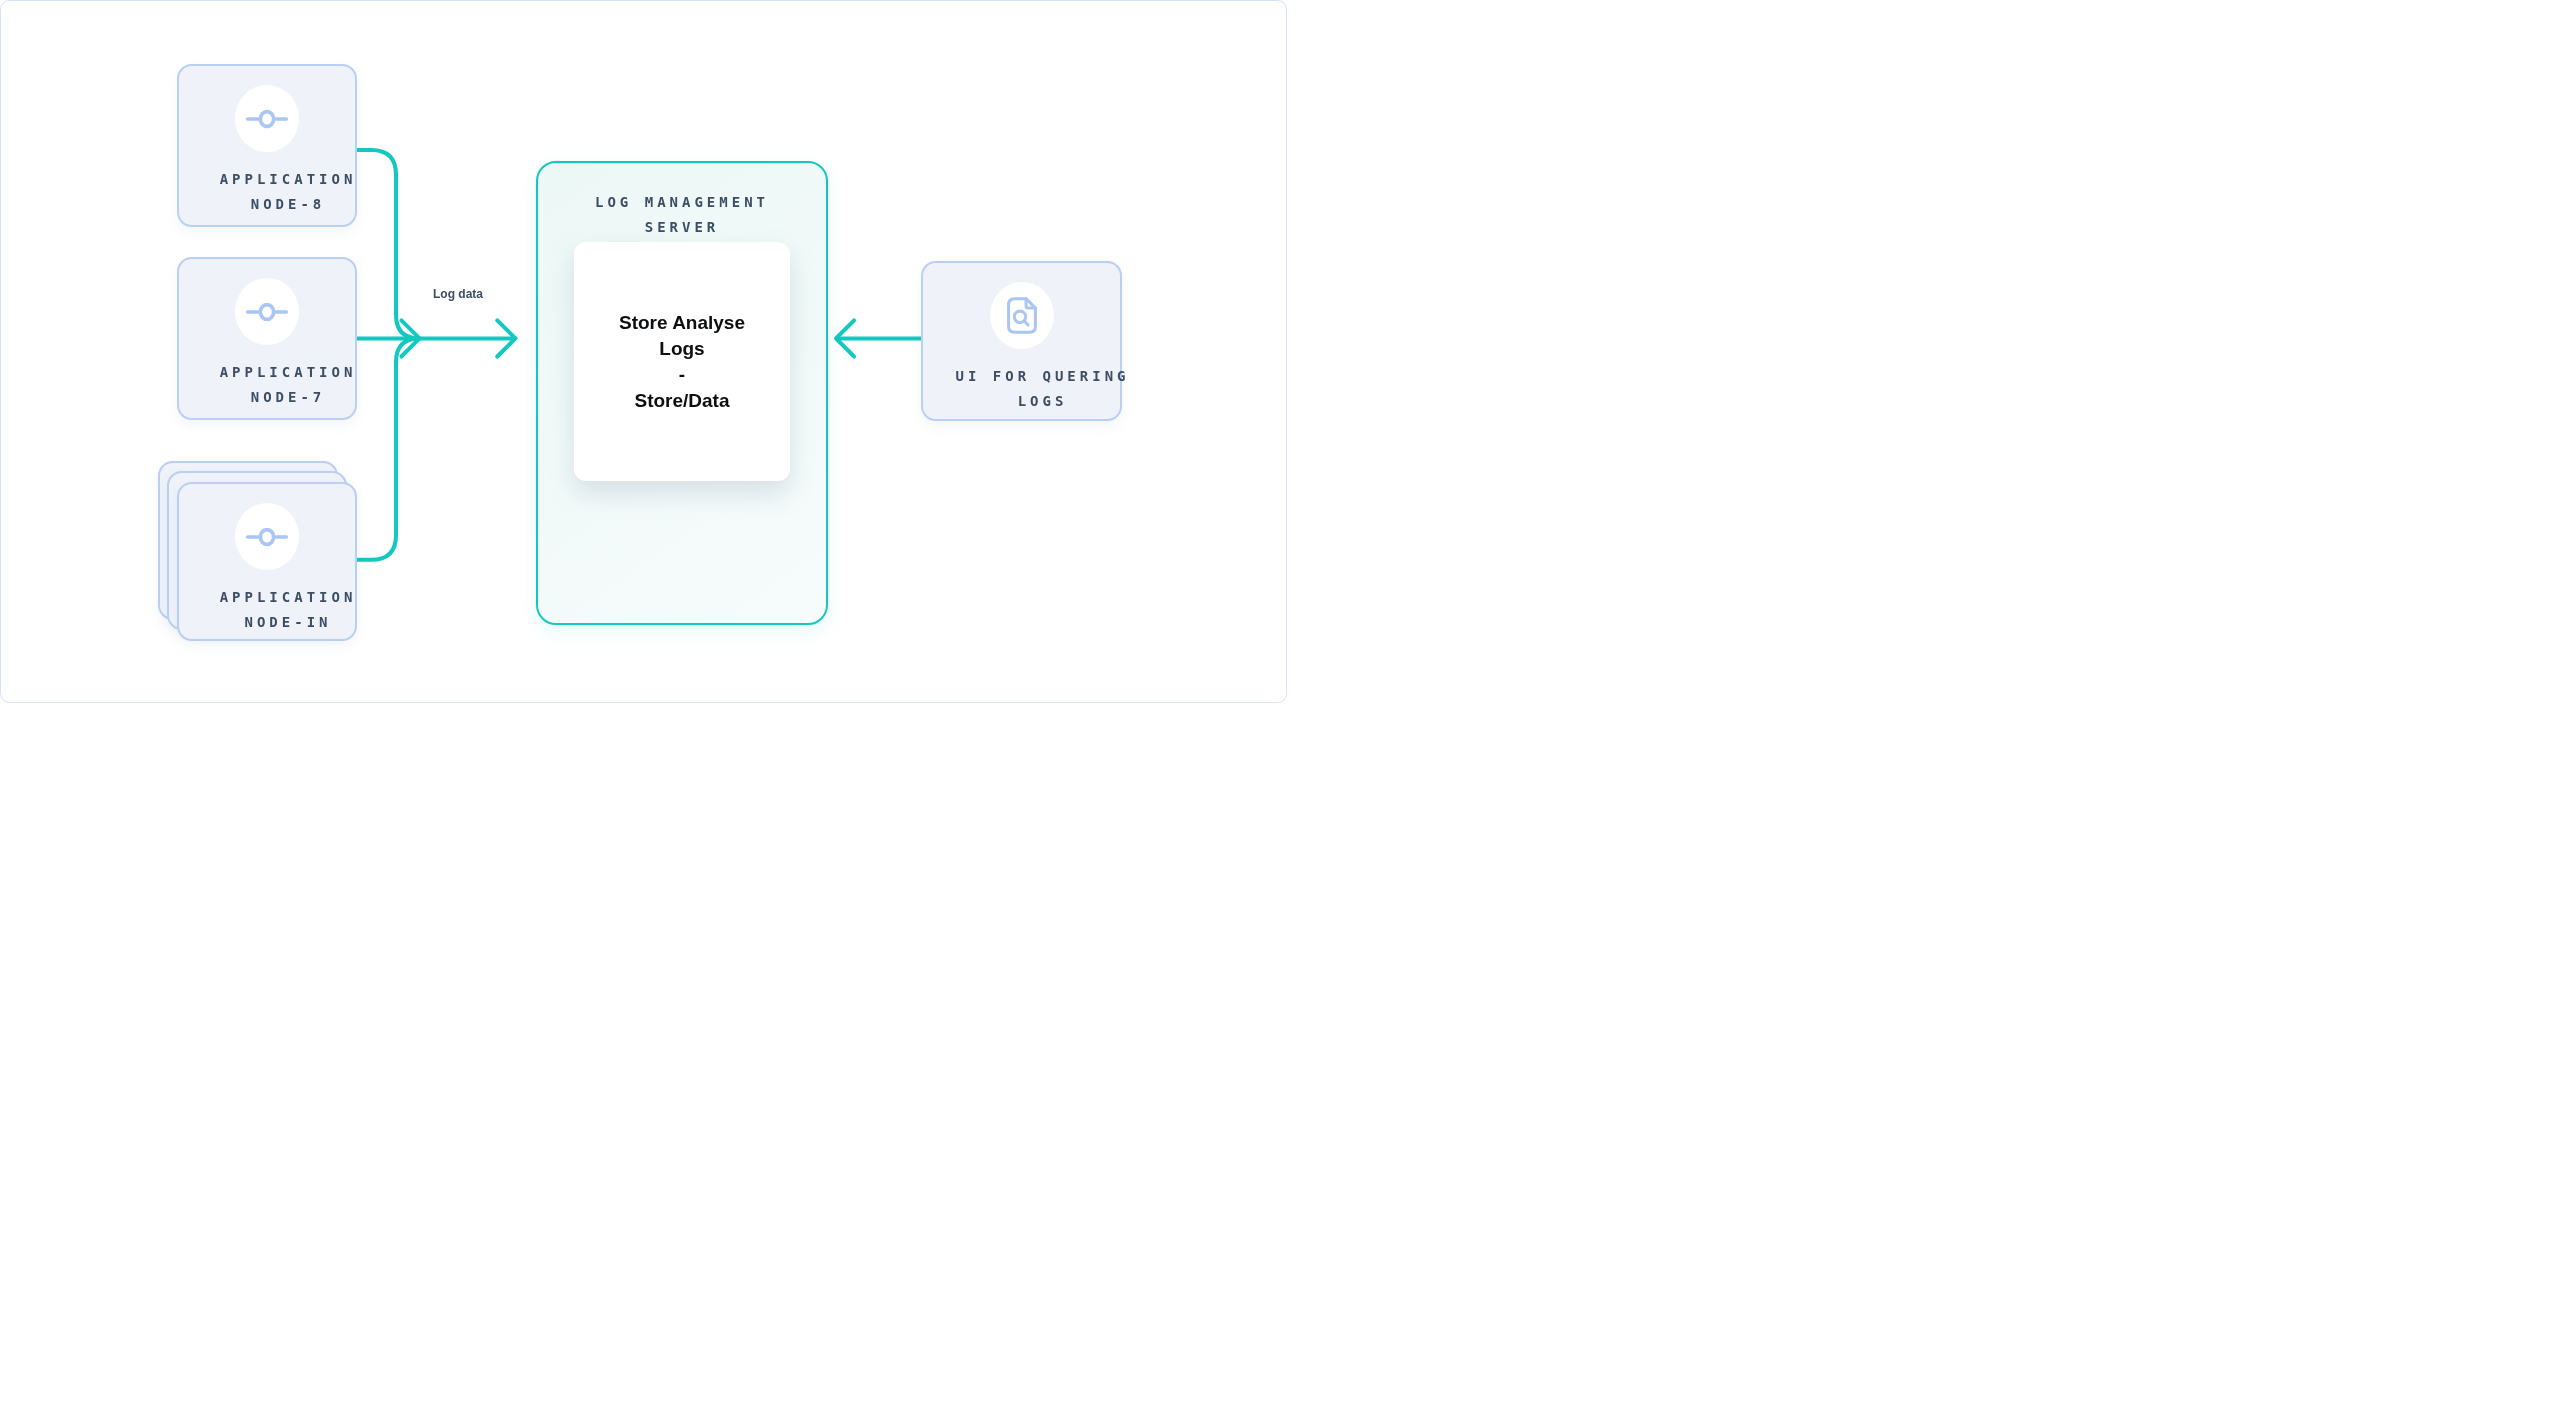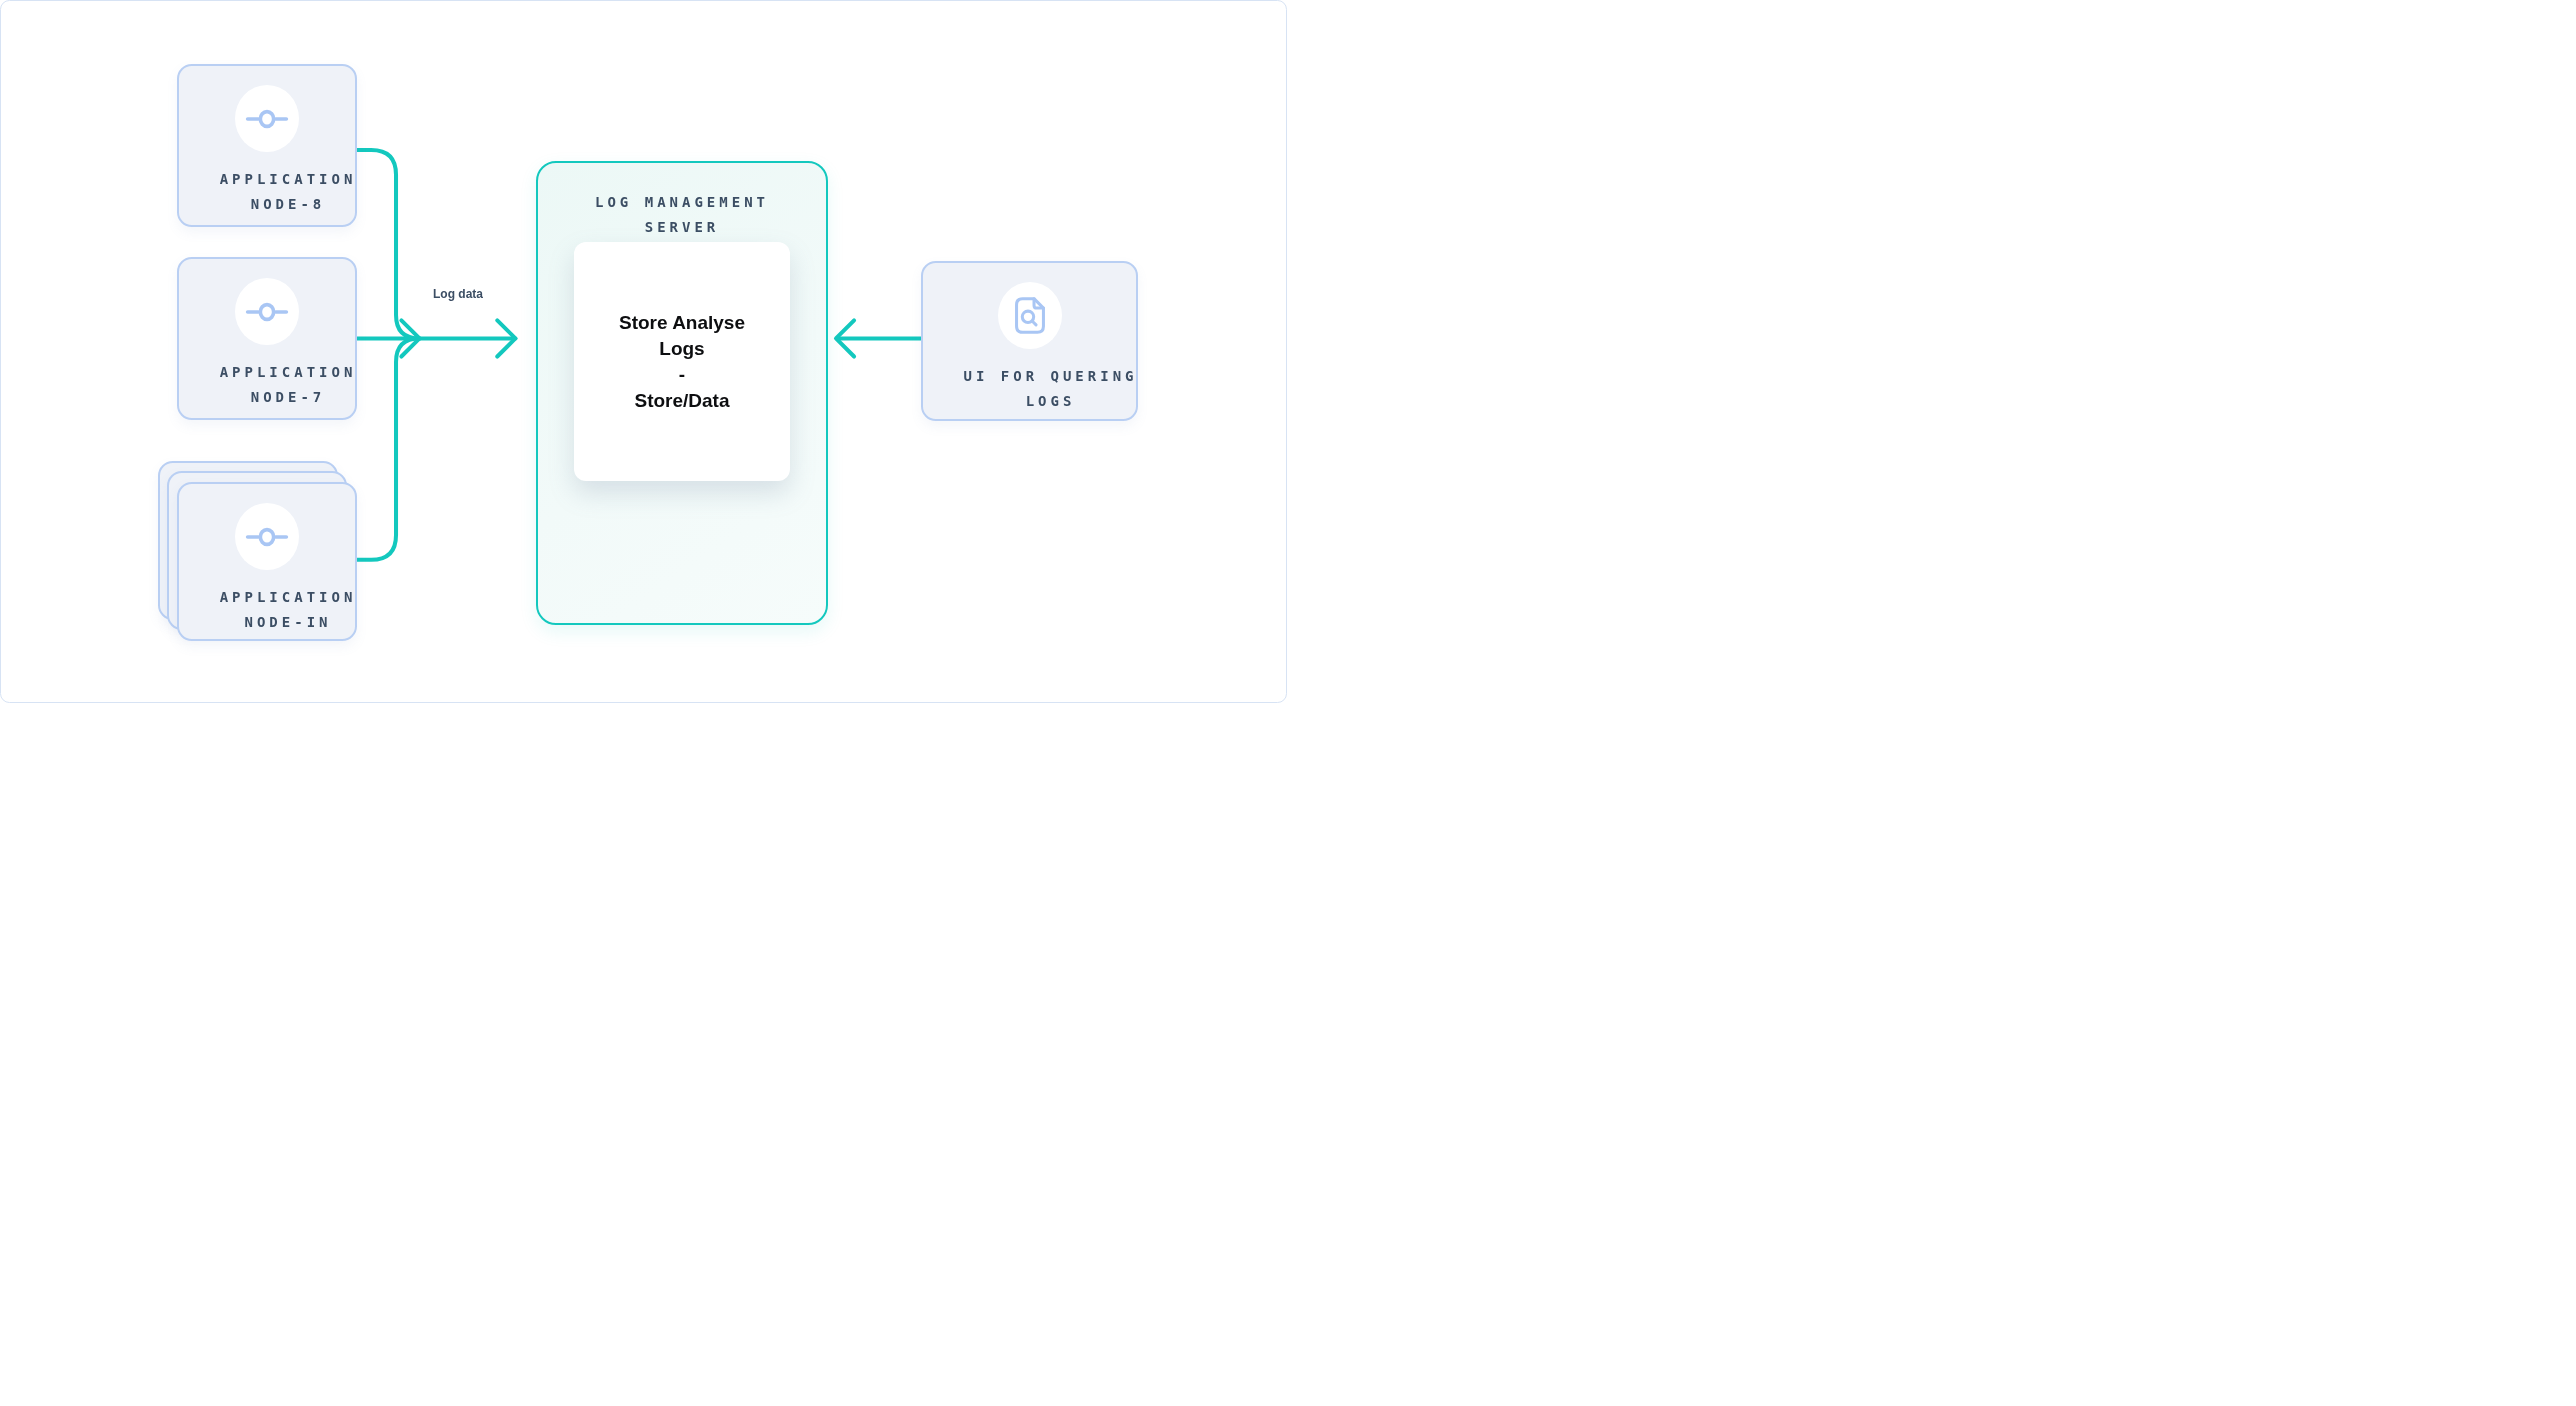--- a/index.html
+++ b/index.html
@@ -43,21 +43,21 @@
   .node, .query-box {
     display: flex;
     flex-direction: column;
     align-items: center;
   }
   .node-1 { left: 176px; top: 63px;  width: 180px; height: 163px; }
   .node-2 { left: 176px; top: 256px; width: 180px; height: 163px; }
   .node-in { left: 176px; top: 481px; width: 180px; height: 159px; }
   .layer-back { left: 157px; top: 460px; width: 180px; height: 159px; }
   .layer-mid  { left: 166px; top: 470px; width: 180px; height: 159px; }
-  .query-box  { left: 920px; top: 260px; width: 217px; height: 160px; }
+  .query-box  { left: 920px; top: 260px; width: 201px; height: 160px; }
   .badge {
     width: 64px; height: 67px;
     background: #ffffff;
     border-radius: 50%;
     margin-top: 19px;
     display: flex;
     align-items: center;
     justify-content: center;
     flex: none;
   }

